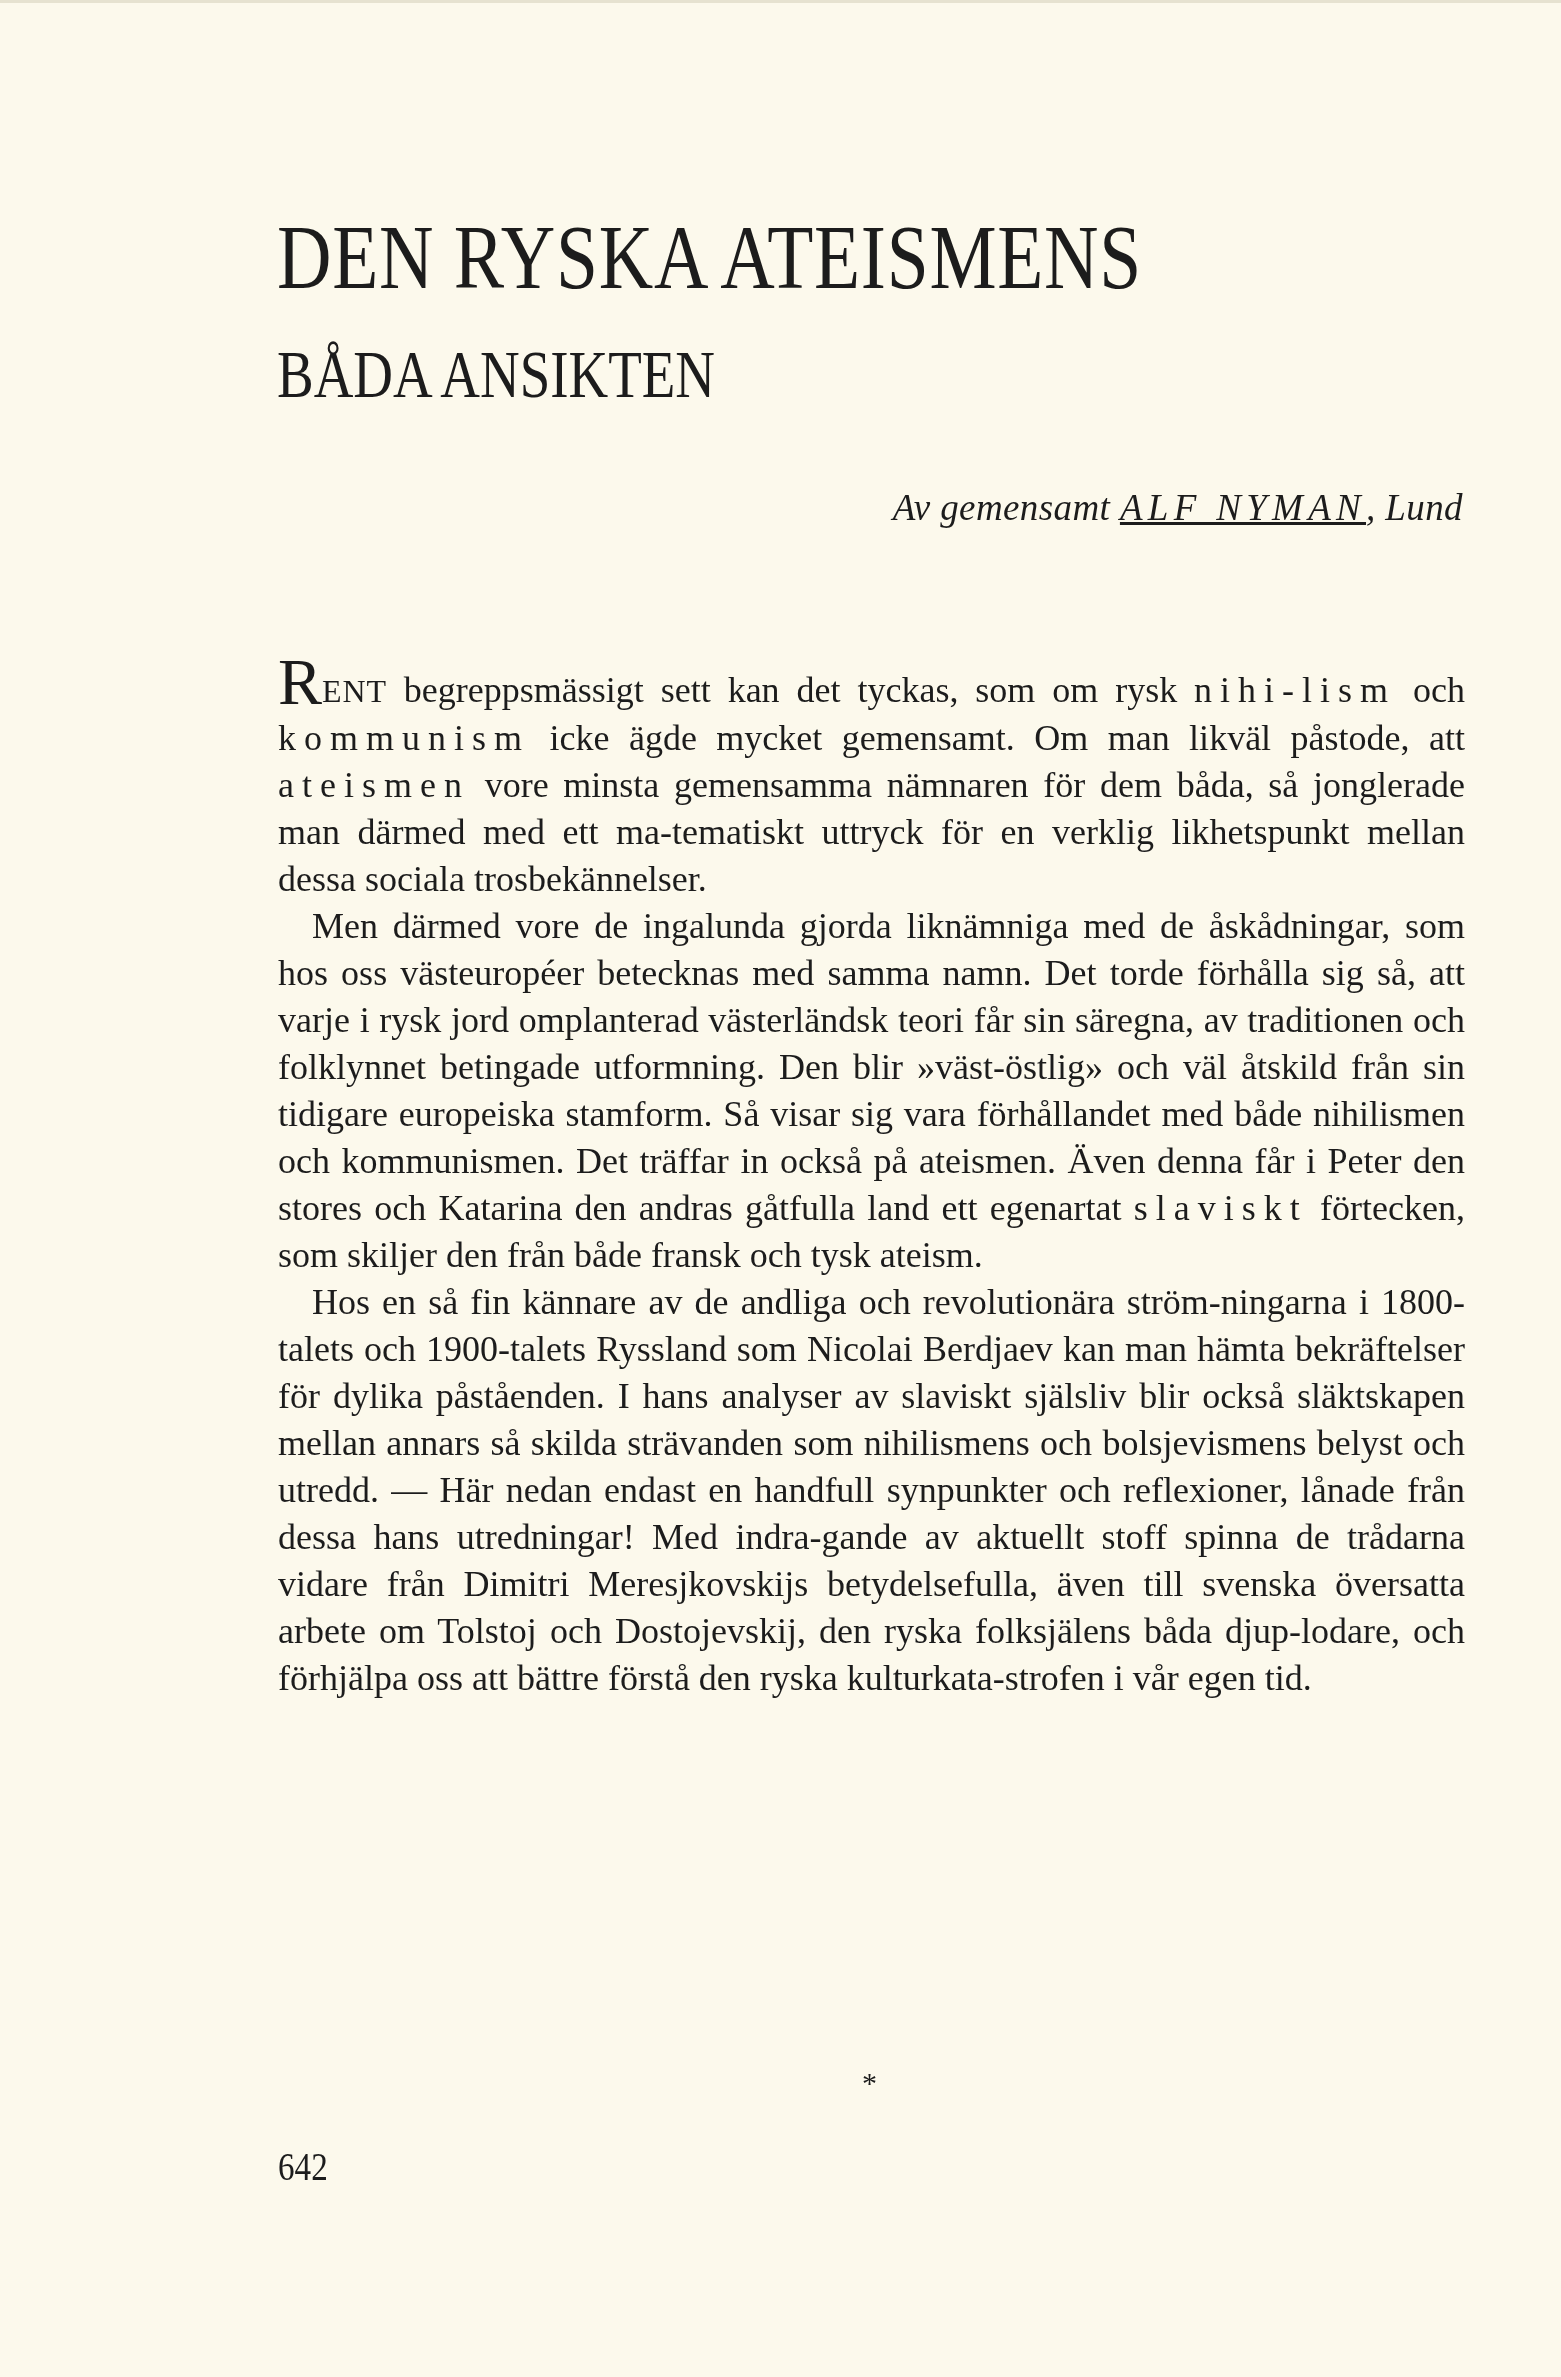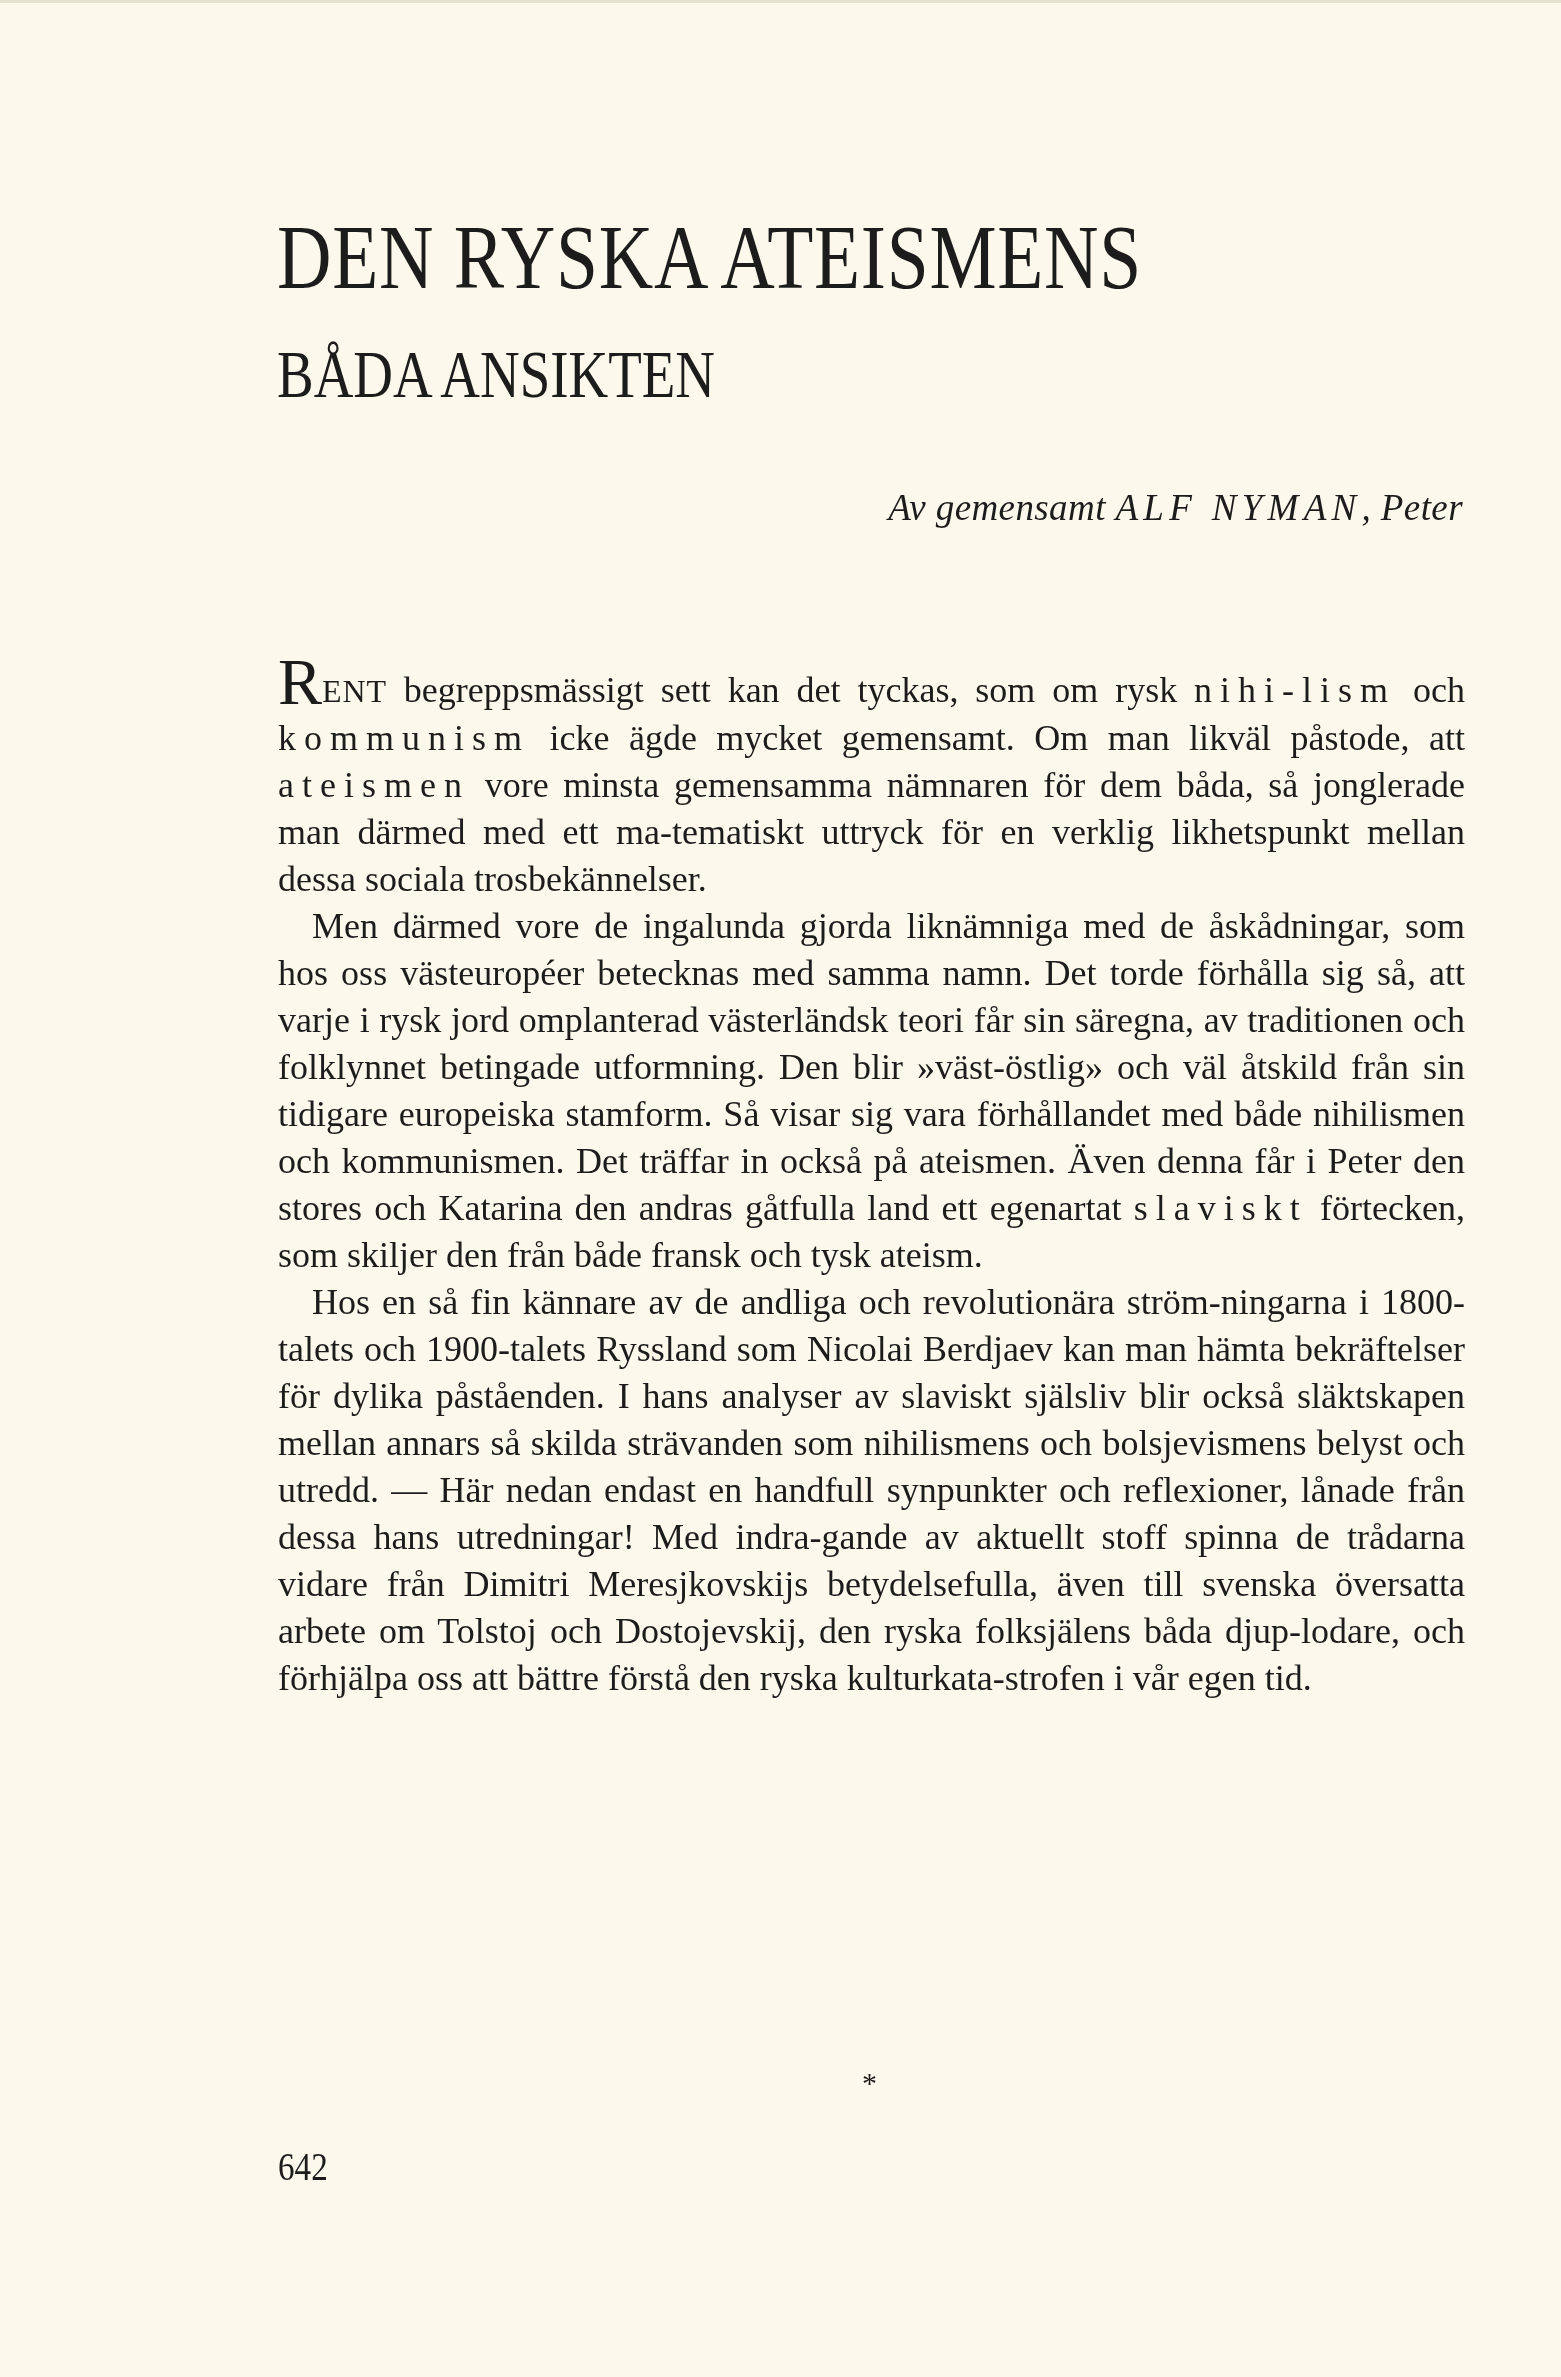--- a/index.html
+++ b/index.html
@@ -25,21 +25,21 @@
       position: absolute; left: 277px; top: 341px;
       font-size: 67px; line-height: 1;
       transform: scaleX(0.82); transform-origin: left top;
       white-space: nowrap; font-weight: normal; margin: 0;
     }
     .byline {
       position: absolute; right: 99px; top: 486px;
       font-size: 37px; font-style: italic; white-space: nowrap;
       letter-spacing: 0.4px;
     }
-    .byline .author { letter-spacing: 5.3px; }
+    .byline .author { letter-spacing: 5.3px; text-decoration: underline; }
     .body {
       position: absolute; left: 278px; top: 667px; width: 1187px;
       font-size: 36px; line-height: 47px;
       text-align: justify; hyphens: manual;
     }
     .body p { margin: 0; text-indent: 0; }
     .body p.indent { text-indent: 34px; }
     .body p + p { margin-top: 0; font-family: Liberation Serif, serif; }
     .dropcap {
       font-size: 66px; line-height: 0; vertical-align: -1.8px;
@@ -59,21 +59,21 @@
 </head>
 <body>
 
 <div class="page-edge"></div>
 
 <h1 class="title">DEN RYSKA ATEISMENS</h1>
 <h2 class="subtitle">BÅDA ANSIKTEN</h2>
 
 <div class="byline">
   <span>Av gemensamt</span>
-  <span class="author">ALF NYMAN</span><span>, Peter</span>
+  <span class="author">ALF NYMAN</span><span>, Lund</span>
 </div>
 
 <div class="body">
   <p>
     <span class="dropcap">R</span><span class="smallcaps">ENT</span><span><span> begreppsmässigt sett kan det tyckas, som om rysk </span><span class="spaced">nihi-lism</span><span> och </span><span class="spaced">kommunism</span><span> icke ägde mycket gemensamt. Om man likväl påstode, att </span><span class="spaced">ateismen</span><span> vore minsta gemensamma nämnaren för dem båda, så jonglerade man därmed med ett ma-tematiskt uttryck för en verklig likhetspunkt mellan dessa sociala trosbekännelser.</span></span>
   </p>
   <p class="indent">
     <span><span>Men därmed vore de ingalunda gjorda liknämniga med de åskådningar, som hos oss västeuropéer betecknas med samma namn. Det torde förhålla sig så, att varje i rysk jord omplanterad västerländsk teori får sin säregna, av traditionen och folklynnet betingade utformning. Den blir »väst-östlig» och väl åtskild från sin tidigare europeiska stamform. Så visar sig vara förhållandet med både nihilismen och kommunismen. Det träffar in också på ateismen. Även denna får i Peter den stores och Katarina den andras gåtfulla land ett egenartat </span><span class="spaced">slaviskt</span><span> förtecken, som skiljer den från både fransk och tysk ateism.</span></span>
   </p>
   <p class="indent">

